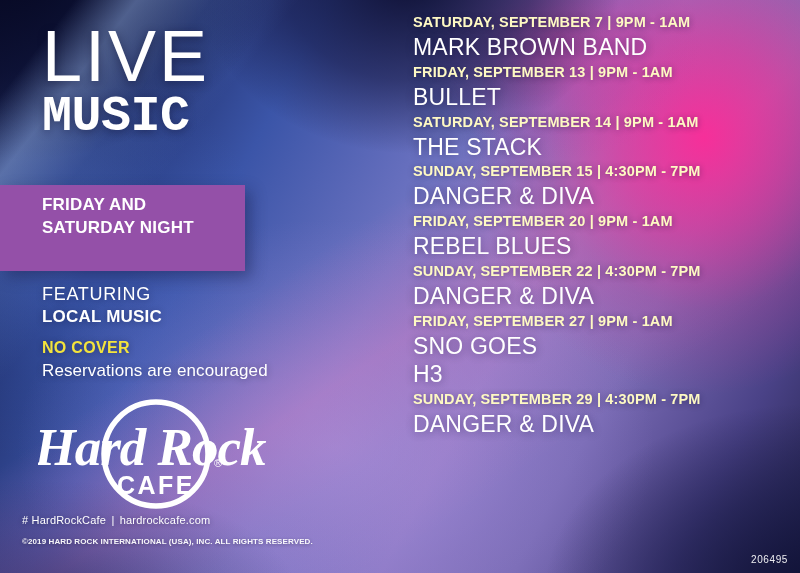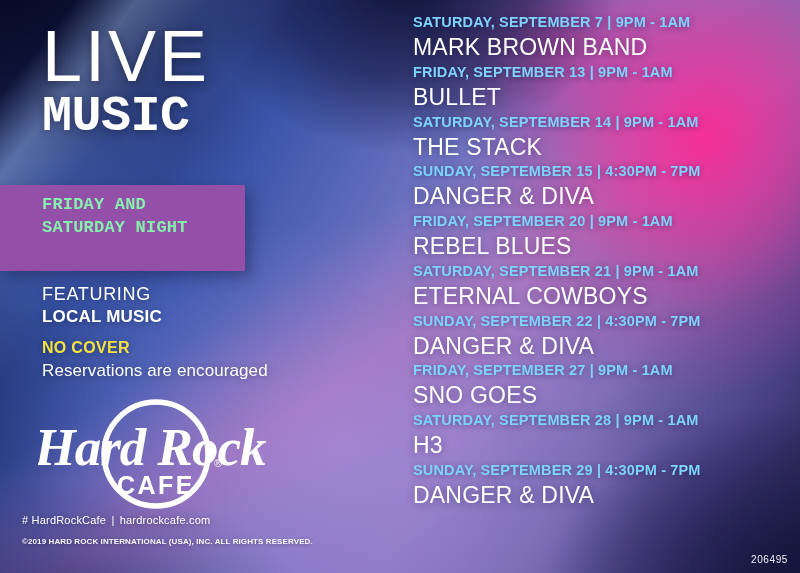--- a/index.html
+++ b/index.html
@@ -179,26 +179,25 @@
   .every-banner .every {
     display: block;
     color: #ffffff;
     font-size: 23px;
     font-weight: 300;
     letter-spacing: 1.2px;
     line-height: 1.18;
   }
   .every-banner .sub {
     display: block;
-    color: #86efac;
+    color: #ffffff;
     font-size: 17px;
     font-weight: 700;
     letter-spacing: 0.2px;
     line-height: 1.35;
-    font-family: Liberation Mono, monospace;
   }
 
   .featuring-block {
     position: absolute;
     left: 42px;
     top: 283px;
     text-shadow: 0 1px 6px rgba(10,12,40,0.35);
   }
   .featuring-block .feat {
     display: block;
@@ -285,21 +284,21 @@
     position: absolute;
     left: 413px;
     top: 12px;
     width: 380px;
   }
   .event-row {
     margin-bottom: 0px;
   }
   .event-date {
     display: block;
-    color: #7dd3fc;
+    color: #fef9c3;
     font-size: 14.5px;
     font-weight: 700;
     letter-spacing: 0.15px;
     line-height: 1.45;
     white-space: nowrap;
     text-shadow: 0 1px 6px rgba(20,16,60,0.45);
   }
   .event-artist {
     display: block;
     color: #ffffff;
@@ -403,33 +402,28 @@
       </div>
       <div class="event-row">
         <span class="event-date">SUNDAY, SEPTEMBER 15 | 4:30PM - 7PM</span>
         <span class="event-artist">DANGER &amp; DIVA</span>
       </div>
       <div class="event-row">
         <span class="event-date">FRIDAY, SEPTEMBER 20 | 9PM - 1AM</span>
         <span class="event-artist">REBEL BLUES</span>
       </div>
       <div class="event-row">
-        <span class="event-date">SATURDAY, SEPTEMBER 21 | 9PM - 1AM</span>
-        <span class="event-artist">ETERNAL COWBOYS</span>
-      </div>
-      <div class="event-row">
         <span class="event-date">SUNDAY, SEPTEMBER 22 | 4:30PM - 7PM</span>
         <span class="event-artist">DANGER &amp; DIVA</span>
       </div>
       <div class="event-row">
         <span class="event-date">FRIDAY, SEPTEMBER 27 | 9PM - 1AM</span>
         <span class="event-artist">SNO GOES</span>
       </div>
       <div class="event-row">
-        <span class="event-date">SATURDAY, SEPTEMBER 28 | 9PM - 1AM</span>
         <span class="event-artist">H3</span>
       </div>
       <div class="event-row">
         <span class="event-date">SUNDAY, SEPTEMBER 29 | 4:30PM - 7PM</span>
         <span class="event-artist">DANGER &amp; DIVA</span>
       </div>
 
     </div>
 
     <div class="ref-code">206495</div>

